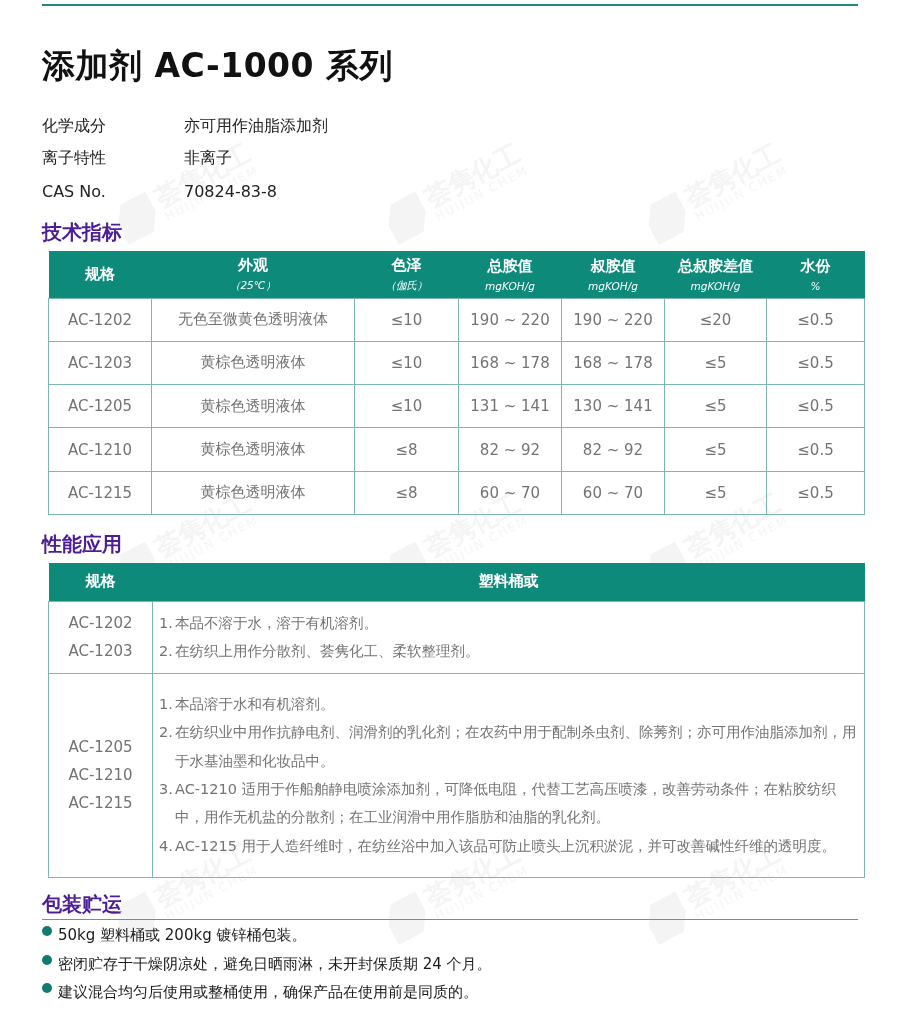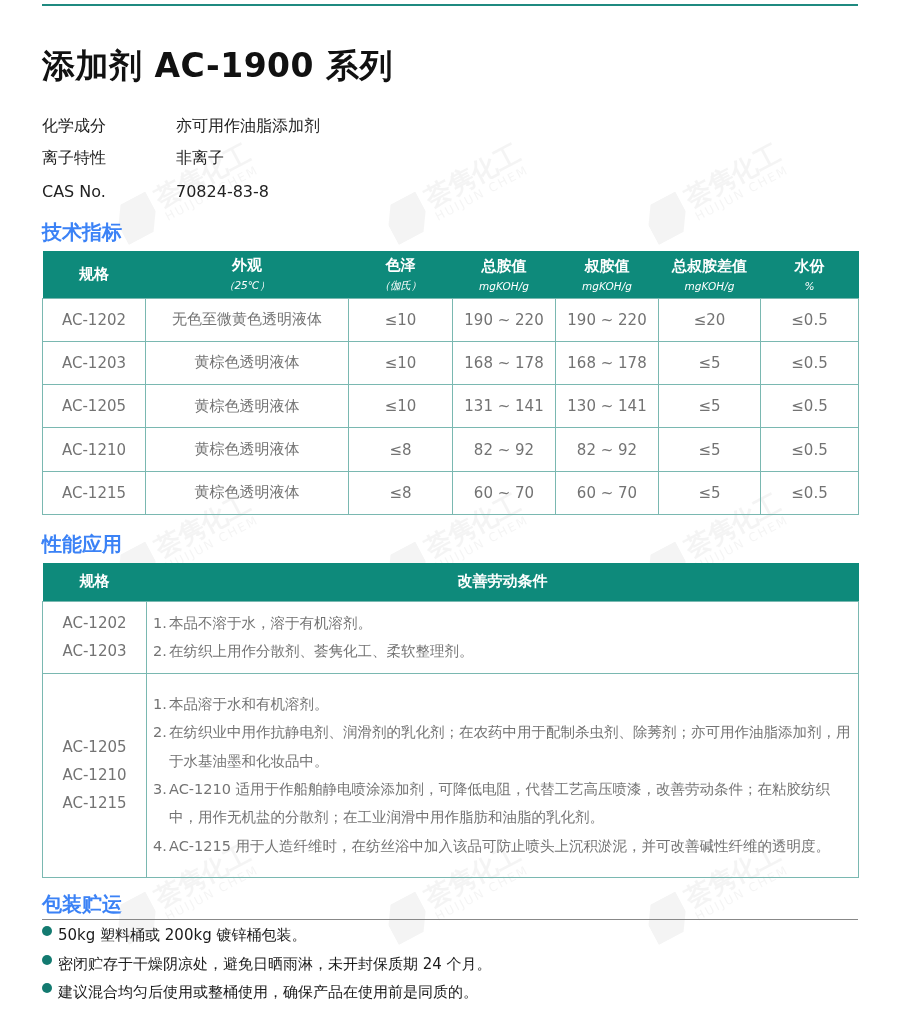--- a/index.html
+++ b/index.html
@@ -9,27 +9,27 @@
     .top-rule { position: absolute; left: 42px; top: 4px; width: 816px; height: 2px; background: #1f8a80; }
 
     .watermark { position: absolute; opacity: 0.06; transform: rotate(-28deg); transform-origin: left top; pointer-events: none; display: flex; align-items: center; gap: 6px; }
     .watermark .wm-logo { width: 40px; height: 40px; background: #555; clip-path: polygon(30% 0, 100% 0, 100% 55%, 70% 100%, 0 100%, 0 45%); }
     .watermark .wm-text { font-size: 26px; font-weight: bold; color: #555; line-height: 1; }
     .watermark .wm-sub { font-size: 12px; color: #555; letter-spacing: 2px; }
 
     .title { position: absolute; left: 42px; top: 44px; font-size: 33px; font-weight: bold; color: #111; letter-spacing: 0.5px; }
 
     .info { position: absolute; left: 42px; top: 110px; }
-    .info-row { display: flex; height: 32.5px; align-items: center; font-size: 16px; }
+    .info-row { display: flex; height: 32.5px; align-items: center; font-size: 16px; gap: 8px; }
     .info-label { width: 134px; color: #222; }
     .info-value { color: #222; }
 
-    .section-title { position: absolute; left: 42px; font-size: 20px; font-weight: bold; color: #3b82f6; }
-
-    table { border-collapse: collapse; position: absolute; left: 42px; width: 816px; table-layout: fixed; border-radius: 24px; }
+    .section-title { position: absolute; left: 42px; font-size: 20px; font-weight: bold; color: #4c1d95; }
+
+    table { border-collapse: collapse; position: absolute; left: 48px; width: 816px; table-layout: fixed; border-radius: 24px; }
     th { background: #0e8a7b; color: #fff; font-weight: bold; font-size: 15px; text-align: center; vertical-align: middle; }
     th .sub { display: block; font-size: 10.5px; font-weight: normal; margin-top: 4px; font-style: italic; }
     td { border: 1px solid #7ab8b1; font-size: 15px; text-align: center; vertical-align: middle; color: #737373; }
     .spec-table { top: 251px; }
     .spec-table thead tr { height: 47px; }
     .spec-table tbody tr { height: 43.3px; }
 
     .app-table { top: 563px; }
     .app-table thead tr { height: 38px; }
     .app-table td.models { line-height: 28px; font-size: 15px; }
@@ -106,21 +106,21 @@
     </div>
   </div>
 <div class="watermark" style="left:640px; top:910px;">
     <div class="wm-logo"></div>
     <div>
       <div class="wm-text">荟隽化工</div>
       <div class="wm-sub">HUIJUN CHEM</div>
     </div>
   </div>
 
-<h1 class="title">添加剂 AC-1900 系列</h1>
+<h1 class="title">添加剂 AC-1000 系列</h1>
 
 <div class="info">
   <div class="info-row">
     <span class="info-label">化学成分</span>
     <span class="info-value">亦可用作油脂添加剂</span>
   </div>
   <div class="info-row">
     <span class="info-label">离子特性</span>
     <span class="info-value">非离子</span>
   </div>
@@ -205,21 +205,21 @@
 <h2 class="section-title" style="top:531px;">性能应用</h2>
 
 <table class="app-table">
   <colgroup>
       <col style="width:104px">
       <col style="width:712px">
     </colgroup>
   <thead>
     <tr>
       <th>规格</th>
-      <th>改善劳动条件</th>
+      <th>塑料桶或</th>
     </tr>
   </thead>
   <tbody>
     <tr style="height:72px;">
       <td class="models">
         <div>AC-1202</div>
         <div>AC-1203</div>
       </td>
       <td class="desc">
         <div class="app-item">

